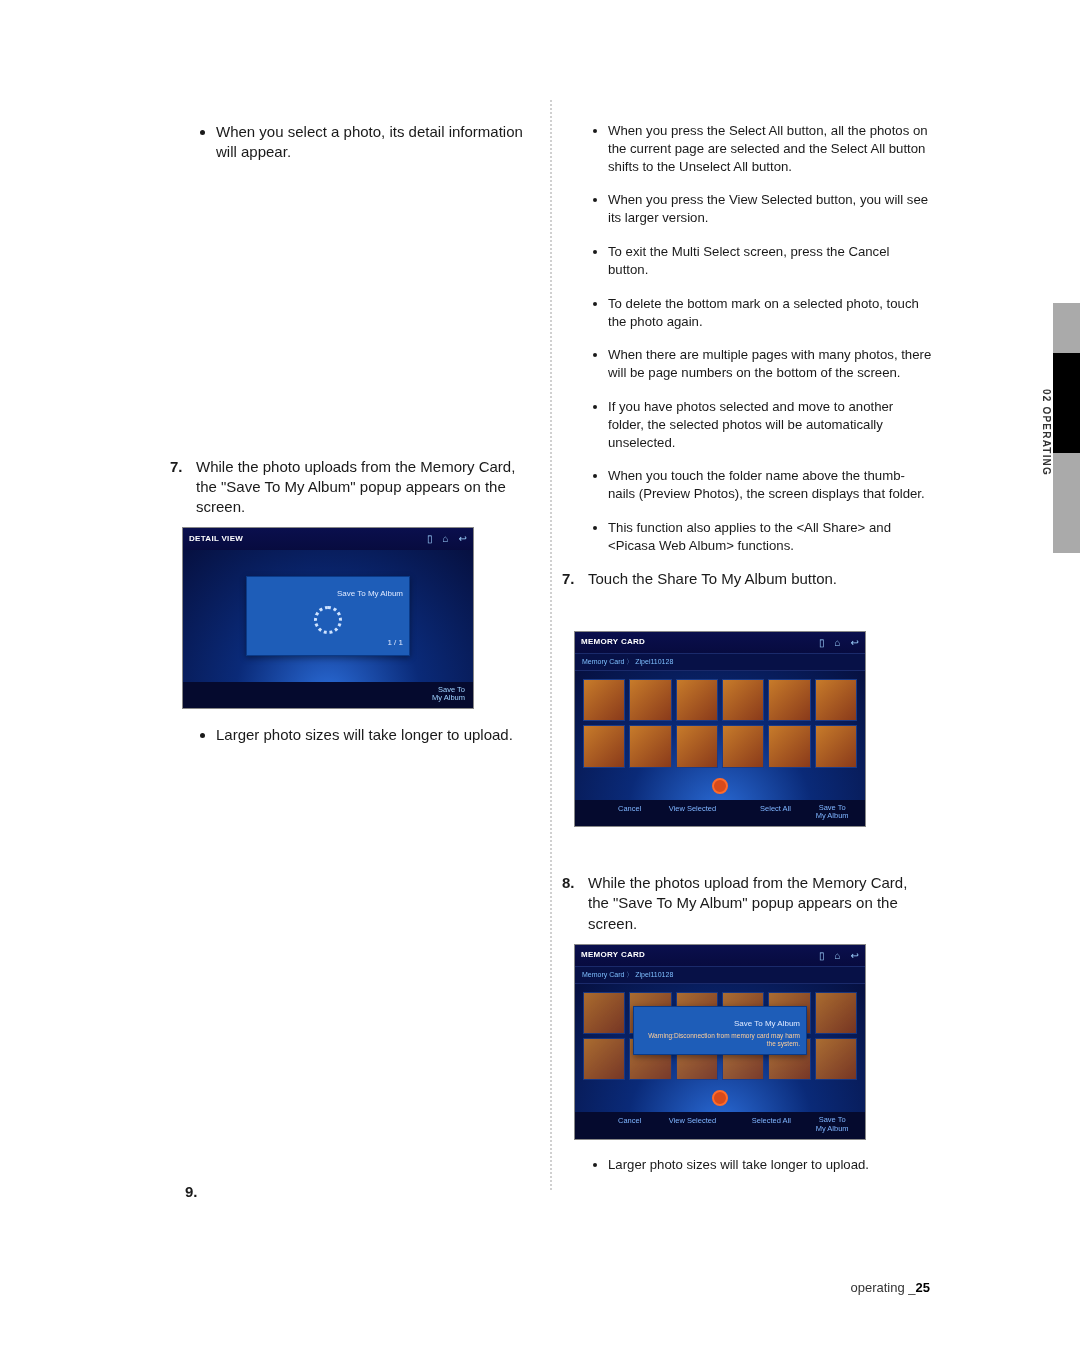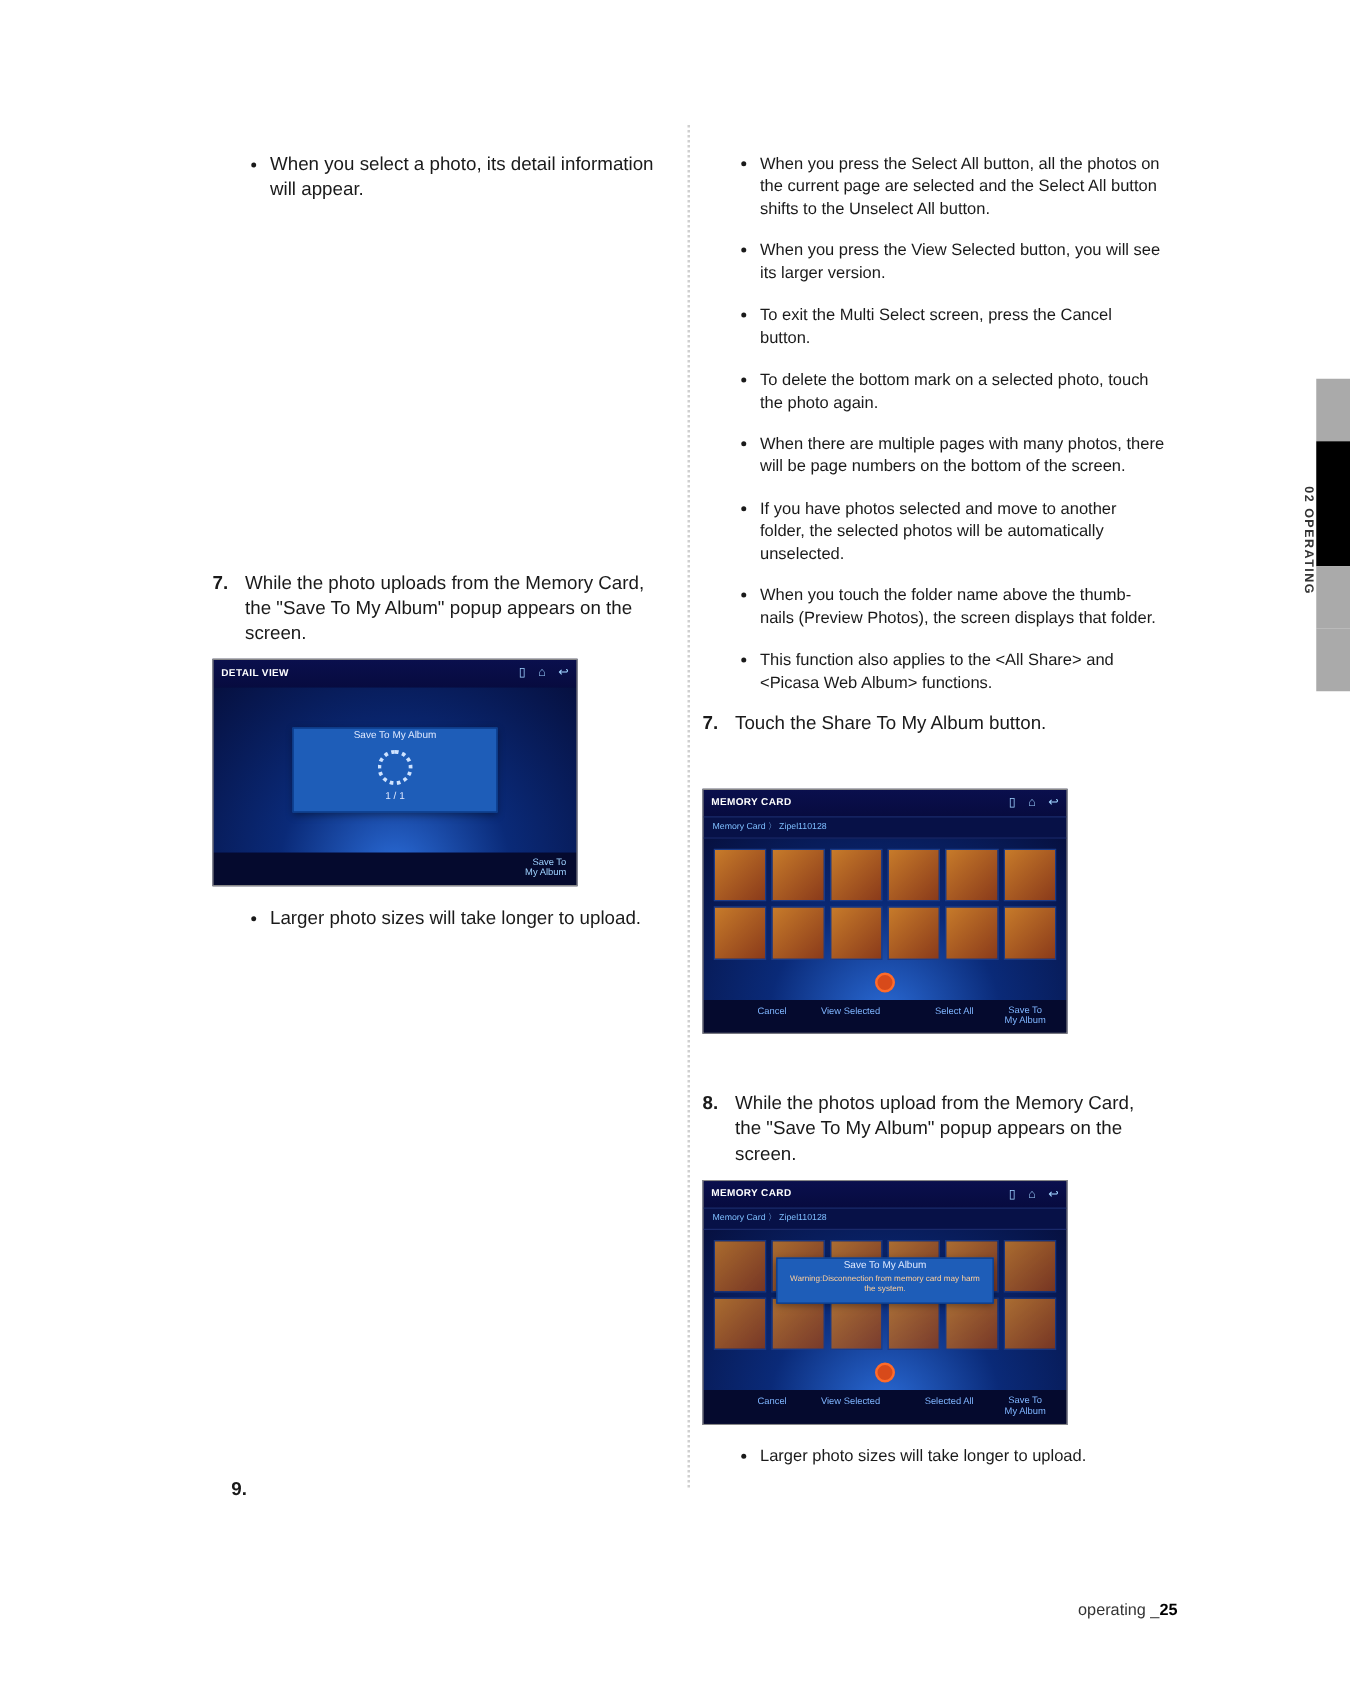--- a/index.html
+++ b/index.html
@@ -57,21 +57,21 @@
     gap: 8px;
     margin-bottom: 10px;
   }
   .num-item .n { font-weight: 700; min-width: 18px; }
   .num-item .t { font-weight: 300; }
   .figure {
     margin: 4px 0 10px 0;
   }
   .fig-wrap {
     width: 290px;
-    margin: 0 auto 0 0;
+    margin: 0 auto 0 12px;
     border: 1px solid #888;
     background: #04083a;
     font-size: 8px;
     color: #fff;
   }
   .fig-wrap .titlebar {
     display: flex;
     align-items: center;
     justify-content: space-between;
     padding: 4px 6px;
@@ -89,22 +89,22 @@
     background: #071147;
   }
   .fig-body {
     background: radial-gradient(ellipse at 50% 110%, #2a6bd6 0%, #0a2a78 45%, #061040 100%);
     position: relative;
   }
   .popup {
     background: #1e5db8;
     border: 1px solid #0a3a88;
     color: #dfe9ff;
-    text-align: center;
-    padding: 0 6px 6px;
+    text-align: right;
+    padding: 12px 6px 6px;
     margin: 14px auto;
     width: 150px;
     box-shadow: 0 2px 6px rgba(0,0,0,.4);
     font-size: 8px;
   }
   .spinner {
     width: 22px; height: 22px; border: 3px dotted #cfe3ff; border-radius: 50%;
     margin: 6px auto 4px;
   }
   .fig-footer {
@@ -172,21 +172,21 @@
     top: 1182px;
     width: 740px;
     display: flex;
     gap: 8px;
     font-weight: 300;
   }
   .final-step .n { font-weight: 700; }
 
   .page-footer {
     position: absolute;
-    right: 138px;
+    right: 150px;
     bottom: 50px;
     font-size: 13px;
     color: #333;
     font-weight: 300;
   }
   .page-footer .pg { font-weight: 700; color:#000; }
 </style>
 </head>
 <body>
 

